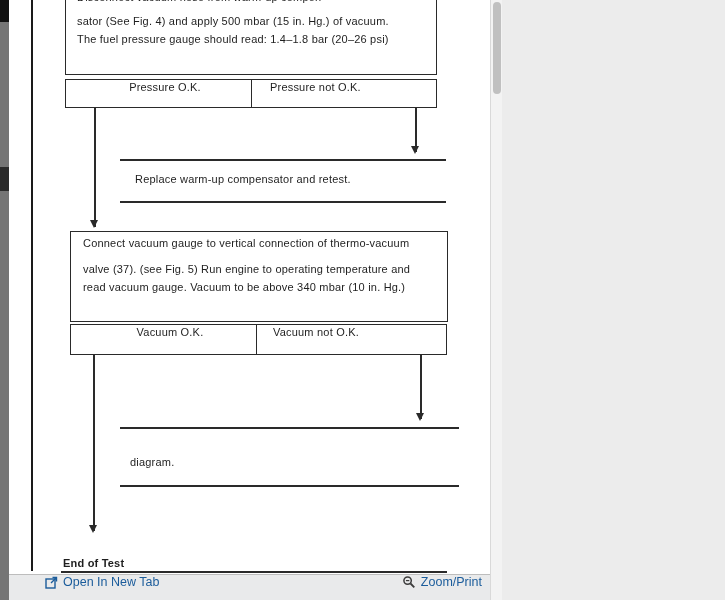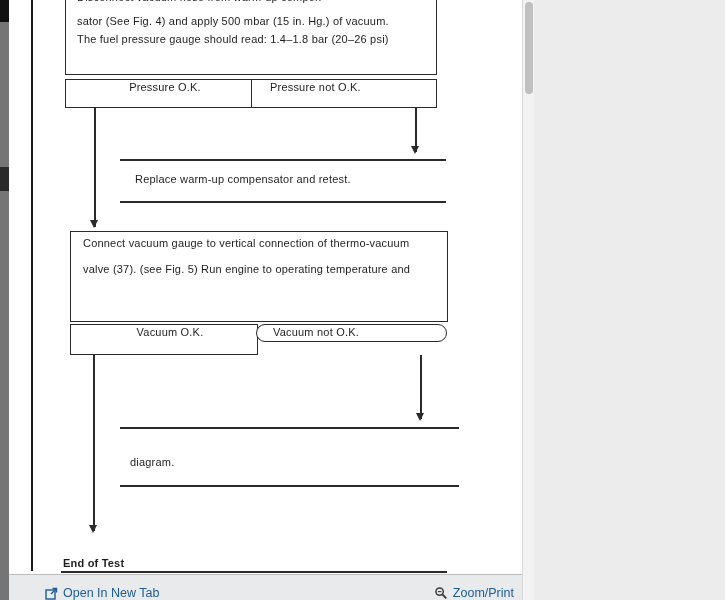--- a/index.html
+++ b/index.html
@@ -20,21 +20,21 @@
   .left-strip {
     position: absolute; left: 0; top: 0; width: 9px; height: 600px;
     background: #757575;
   }
   .left-strip .seg1 { position: absolute; left: 0; top: 0; width: 9px; height: 22px; background: #111111; }
   .left-strip .seg2 { position: absolute; left: 0; top: 167px; width: 9px; height: 24px; background: #2a2a2a; }
 
   
   .viewer {
     position: absolute; left: 9px; top: 0; width: 493px; height: 600px;
-    background: #ffffff; overflow: hidden; padding-left: 32px;
+    background: #ffffff; overflow: hidden;
   }
 
   
   .scan-edge {
     position: absolute; left: 22px; top: 0; width: 2px; height: 571px;
     background: #1a1a1a;
   }
   .scan-text {
     position: absolute;
     font-size: 11px; line-height: 14px; color: #1e1e1e;
@@ -48,21 +48,21 @@
     border-left: 4.5px solid transparent;
     border-right: 4.5px solid transparent;
     border-top: 8px solid #2a2a2a;
   }
   .cell-label { display: block; padding-left: 12px; }
 
   
   .bottom-bar {
     position: absolute; left: 0; right: 12px; bottom: 0; height: 25px;
     background: #e9eaeb; border-top: 1px solid #bdbdbd;
-    display: flex; align-items: flex-end; justify-content: space-between;
+    display: flex; align-items: flex-start; justify-content: space-between;
     padding: 0 8px 0 36px; box-sizing: content-box;
   }
   .bar-link {
     display: inline-flex; align-items: center; gap: 5px;
     color: #1b5c9b; font-size: 12.5px; text-decoration: none; cursor: pointer;
   }
   .bar-link svg { display: block; }
 
   
   .vscrollbar {
@@ -107,25 +107,26 @@
     <div class="fc-vline" style="left:406px; top:108px; height:44px;"></div>
     <div class="fc-arrowhead" style="left:402px; top:146px;"></div>
 
     <div class="fc-line" style="left:111px; top:159px; width:326px;"></div>
     <div class="scan-text" style="left:126px; top:172px;">Replace warm-up compensator and retest.</div>
     <div class="fc-line" style="left:111px; top:201px; width:326px;"></div>
 
     <div class="fc-box" style="left:61px; top:231px; width:378px; height:91px;"></div>
     <div class="scan-text" style="left:74px; top:236px;">Connect vacuum gauge to vertical connection of thermo-vacuum</div>
     <div class="scan-text" style="left:74px; top:262px;">valve (37). (see Fig. 5) Run engine to operating temperature and</div>
+    <div class="scan-text" style="left:74px; top:280px;">read vacuum gauge. Vacuum to be above 340 mbar (10 in. Hg.)</div>
 
     <div class="fc-box" style="left:61px; top:324px; width:188px; height:31px; line-height:28px;">
       <span class="scan-text cell-label" style="position:static;text-align:center;">Vacuum O.K.</span>
     </div>
-    <div class="fc-box" style="left:247px; top:324px; width:191px; height:18px; line-height:28px;border-radius:12px;">
+    <div class="fc-box" style="left:247px; top:324px; width:191px; height:31px; line-height:28px;">
       <span class="scan-text cell-label" style="position:static; padding-left:16px;">Vacuum not O.K.</span>
     </div>
 
     <div class="fc-vline" style="left:84px; top:355px; height:176px;"></div>
     <div class="fc-arrowhead" style="left:80px; top:525px;"></div>
     <div class="fc-vline" style="left:411px; top:355px; height:64px;"></div>
     <div class="fc-arrowhead" style="left:407px; top:413px;"></div>
 
     <div class="fc-line" style="left:111px; top:427px; width:339px;"></div>
     <div class="scan-text" style="left:121px; top:455px;">diagram.</div>

